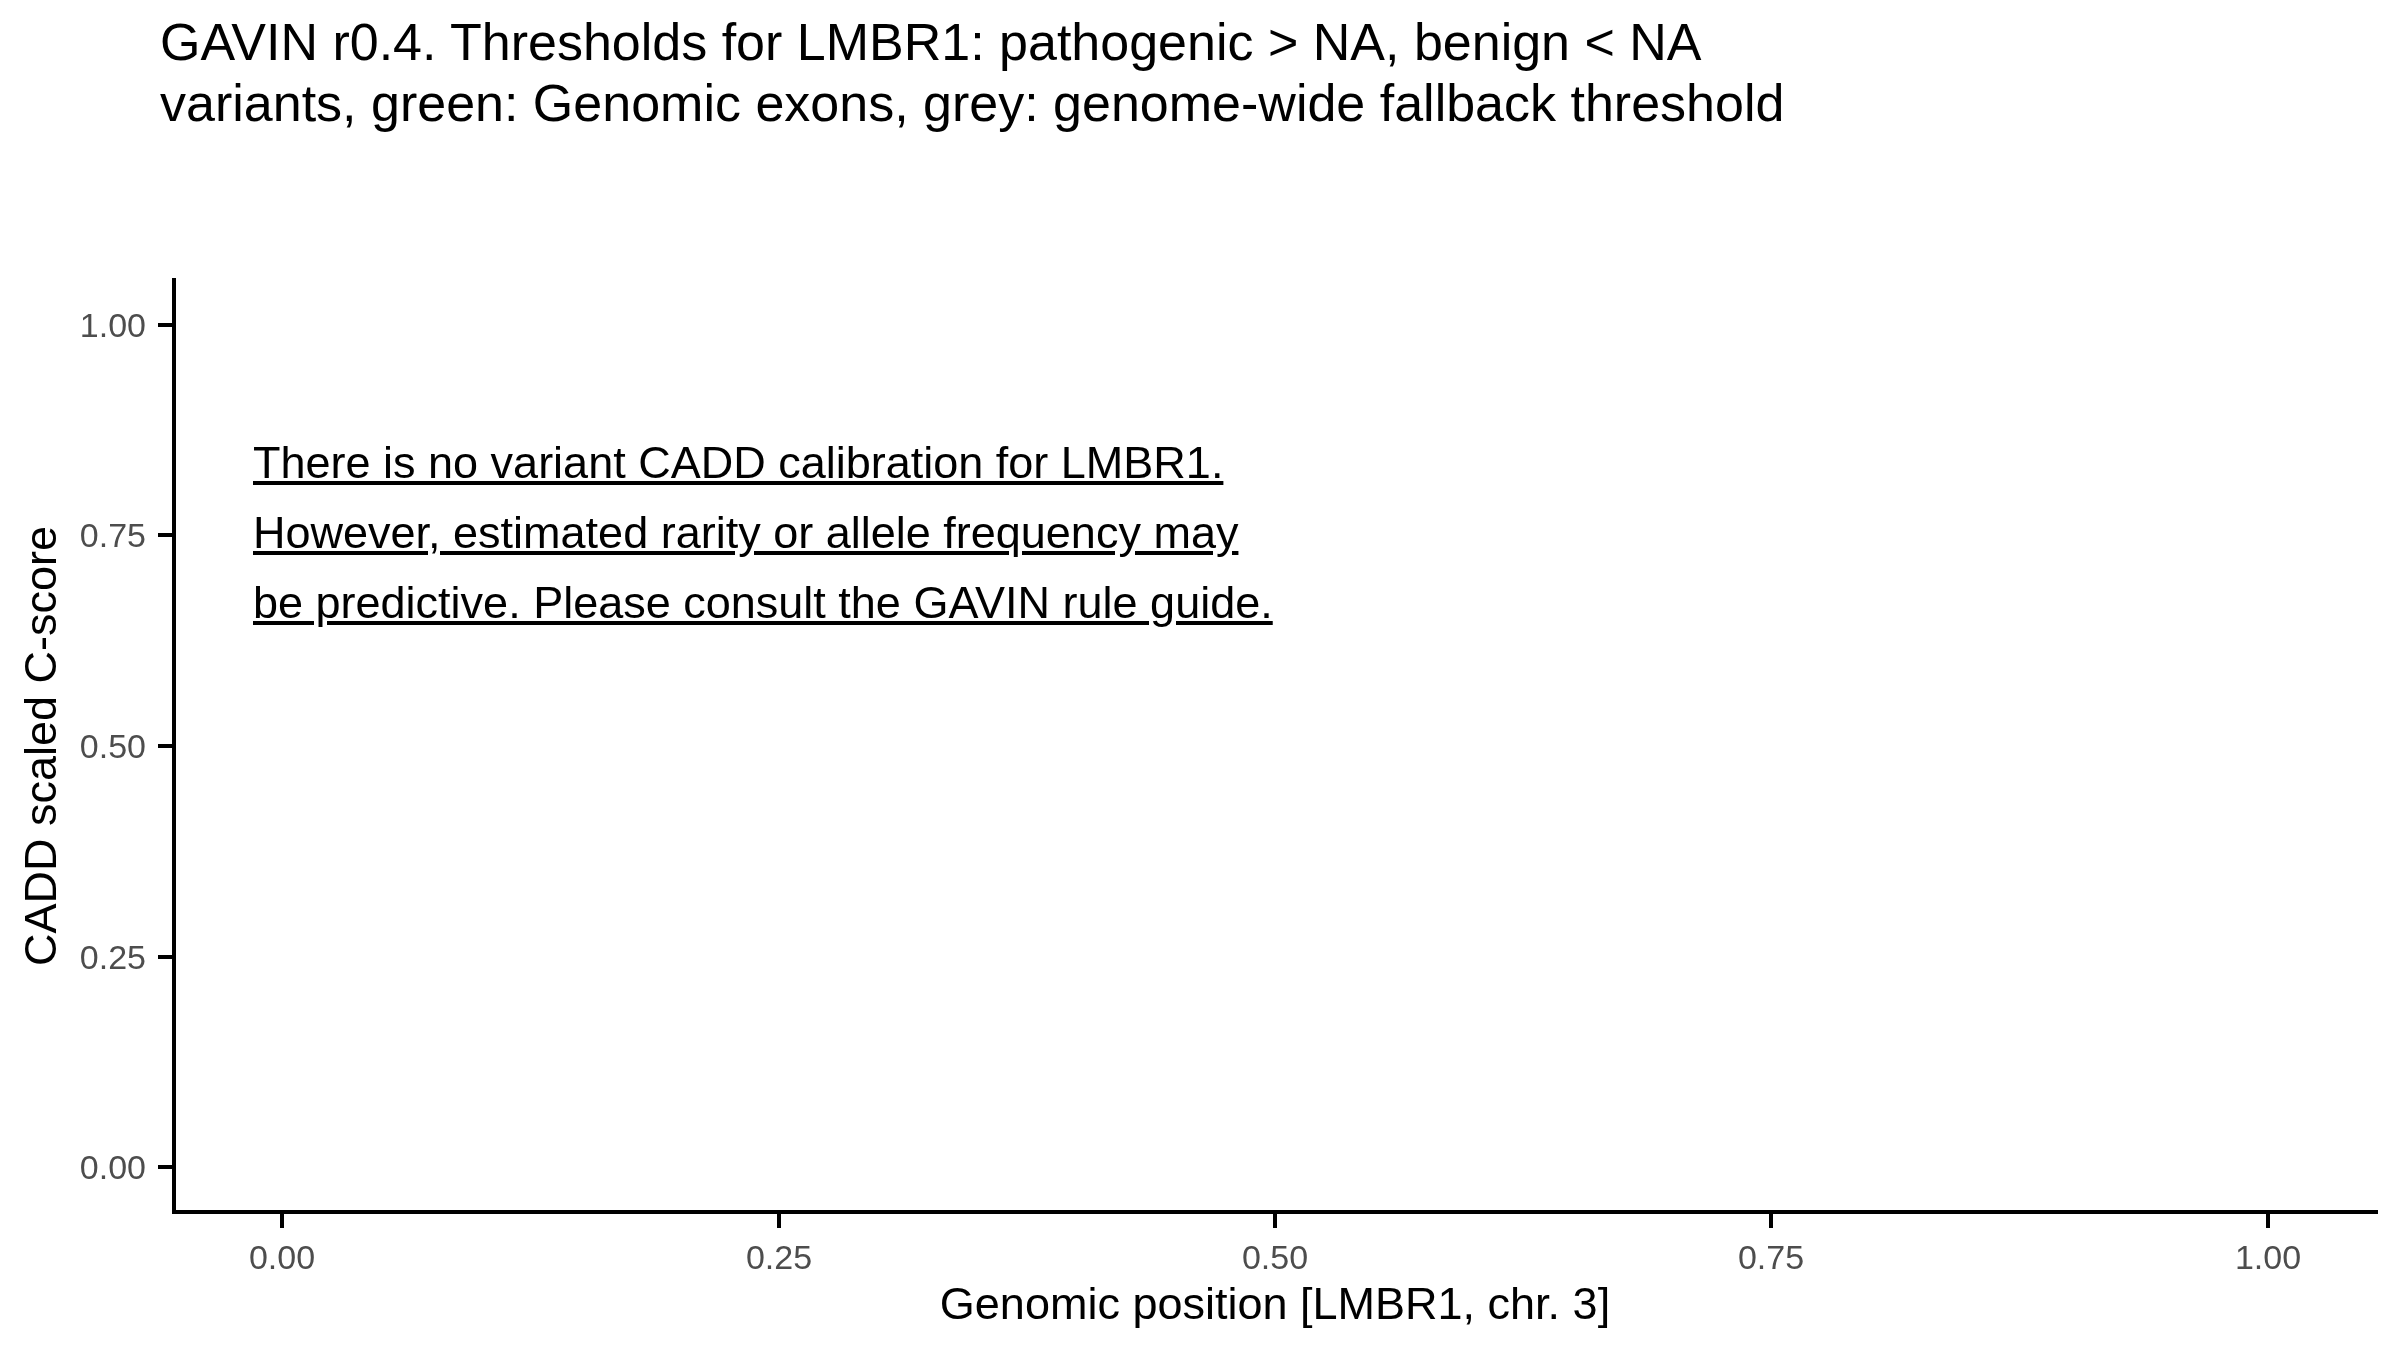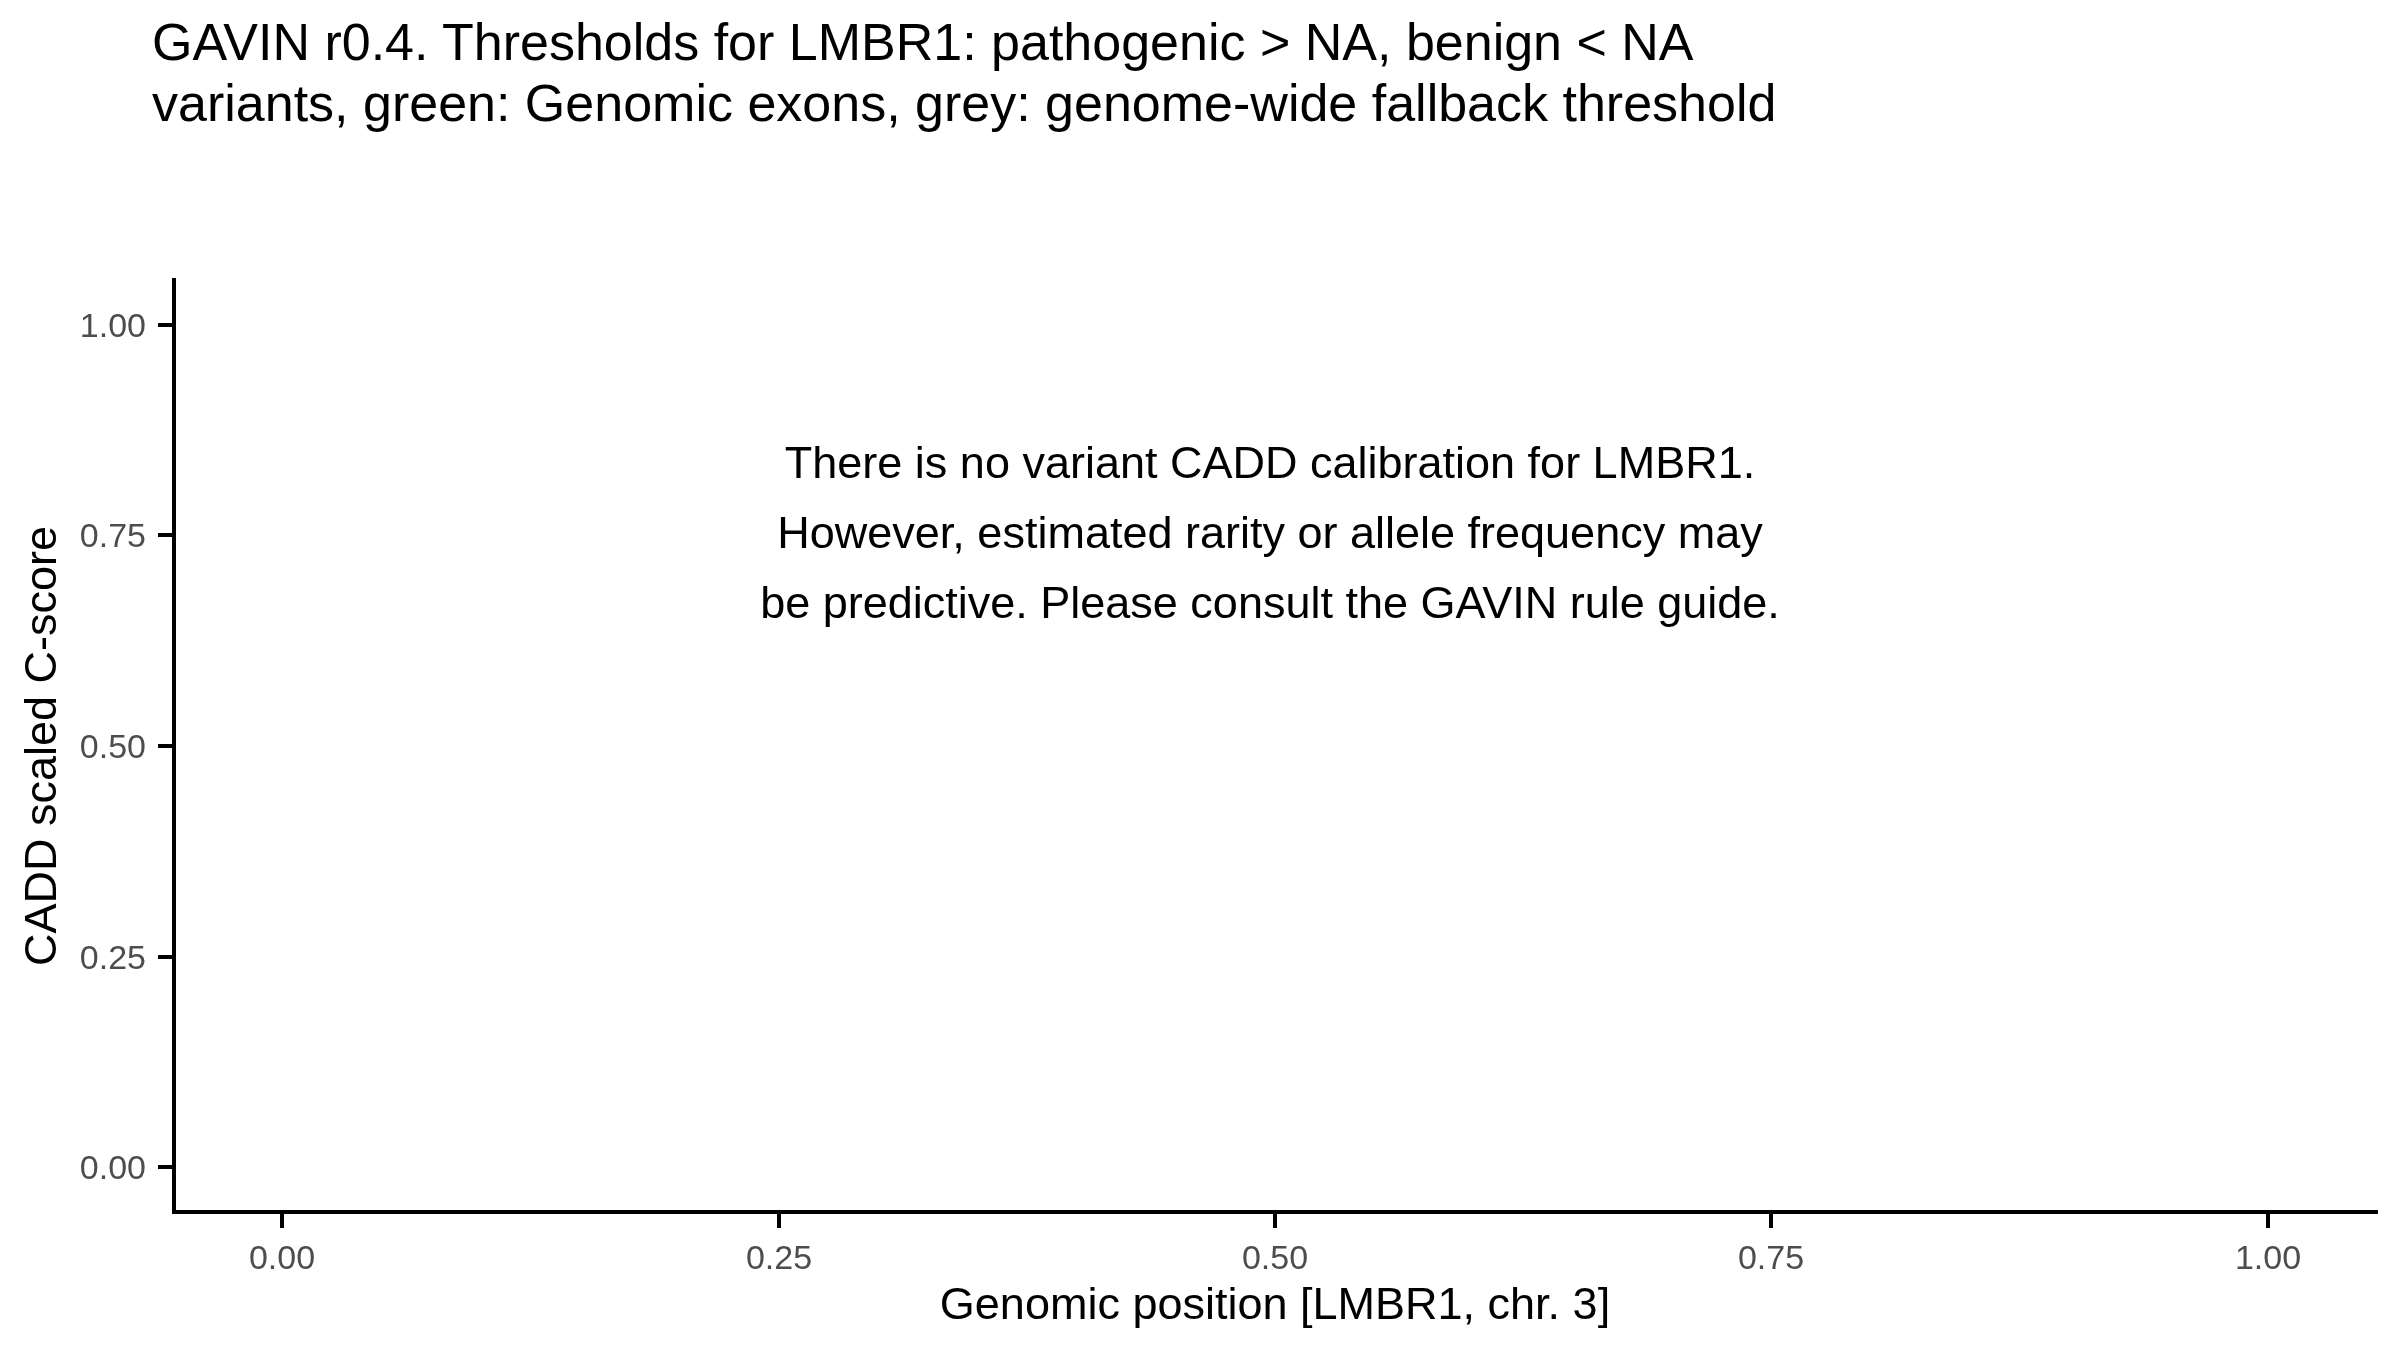--- a/index.html
+++ b/index.html
@@ -4,36 +4,35 @@
 <style>
   html,body{margin:0;padding:0;background:#ffffff;}
   .figure{
     position:relative;
     width:2400px;height:1350px;
     background:#ffffff;
     font-family:"Liberation Sans", sans-serif;
     overflow:hidden;
   }
   .chart-title{
-    position:absolute;left:152px;top:12px;
+    position:absolute;left:160px;top:12px;
     font-size:52px;line-height:61px;color:#000000;
     white-space:nowrap;
   }
   .panel{
     position:absolute;left:172px;top:278px;
     width:2206px;height:936px;
     box-sizing:border-box;
     border-left:4px solid #000000;
     border-bottom:4px solid #000000;
     background:#ffffff;
   }
   .annotation{
-    position:absolute;left:270px;top:428px;width:2000px;
-    text-align:center;
-    font-size:45px;line-height:70px;color:#000000;
+    position:absolute;left:253px;top:428px;width:2000px;
+    font-size:45px;line-height:70px;color:#000000;text-decoration:underline;
   }
   .y-axis-title{
     position:absolute;left:-259px;top:716px;width:600px;height:60px;
     line-height:60px;text-align:center;
     transform:rotate(-90deg);
     font-size:45px;color:#000000;
   }
   .x-axis-title{
     position:absolute;left:172px;top:1278px;width:2206px;
     text-align:center;font-size:45px;color:#000000;

